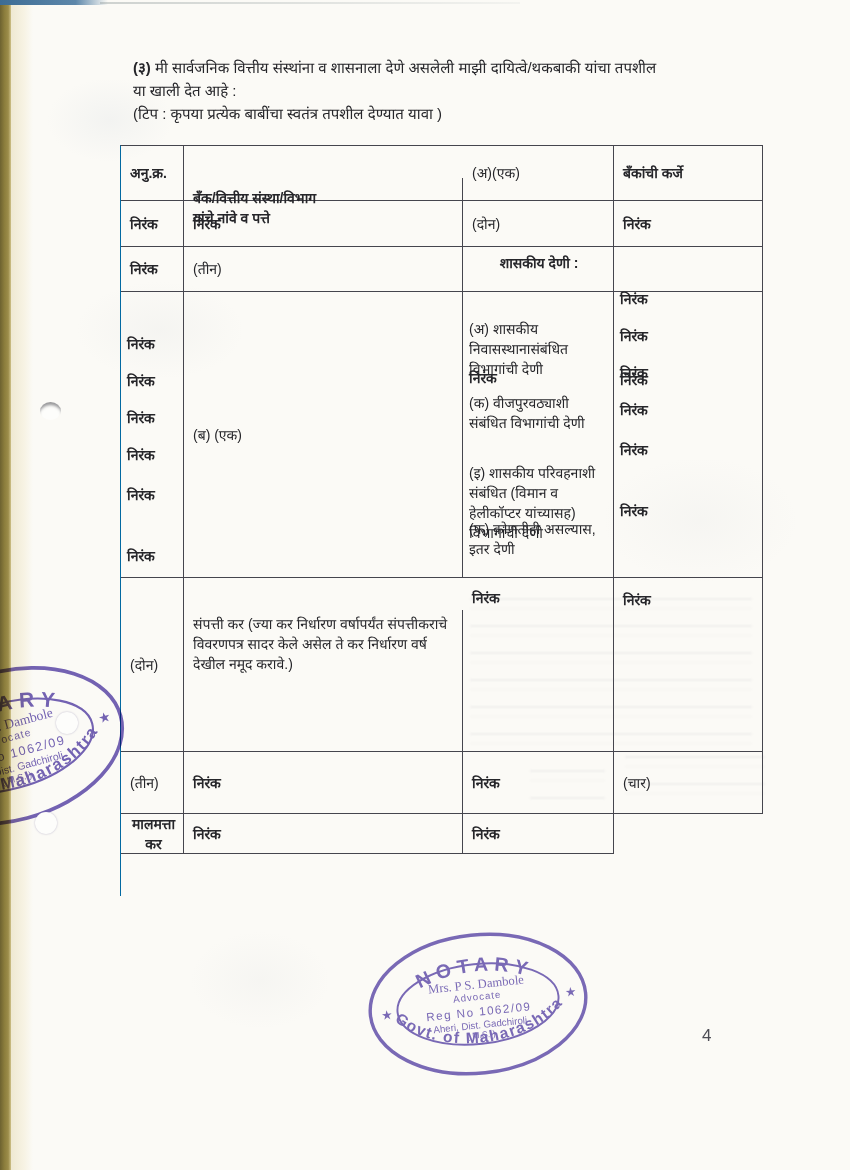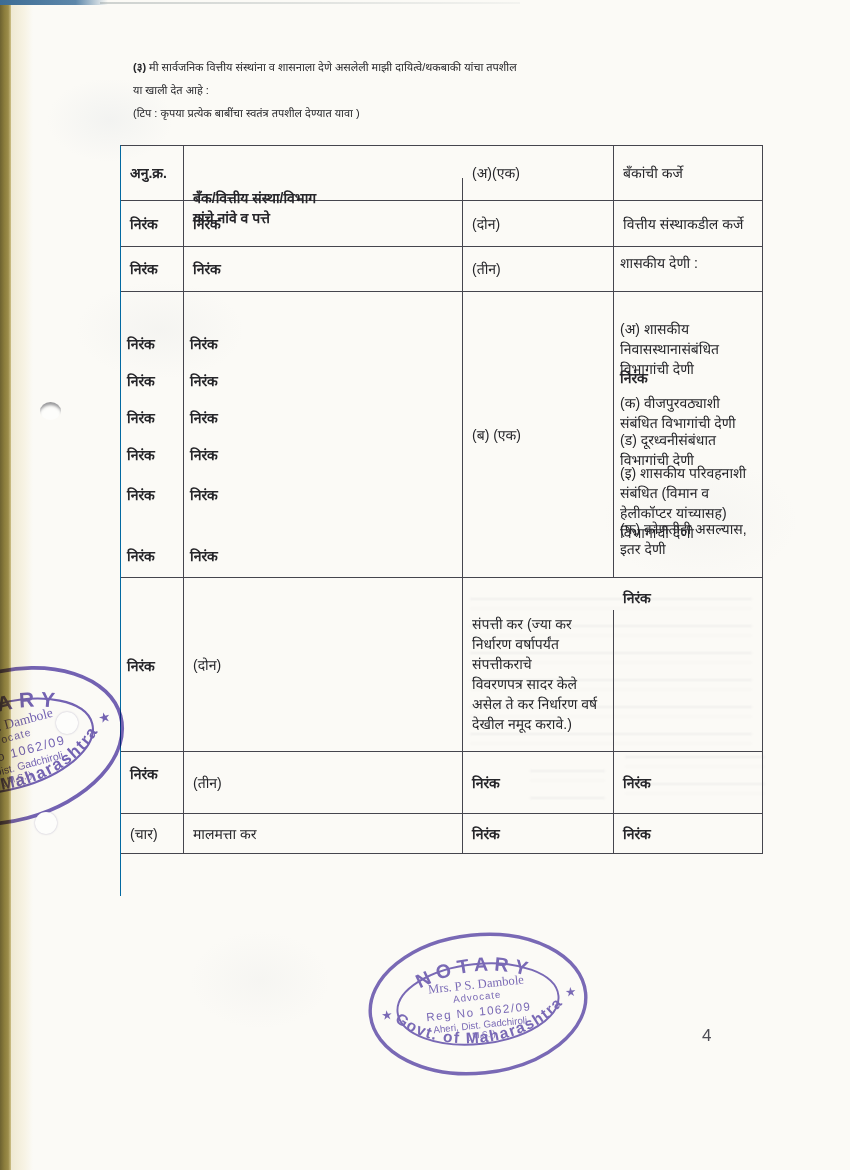--- a/index.html
+++ b/index.html
@@ -20,36 +20,36 @@
     background:linear-gradient(90deg,rgba(150,160,160,.45),rgba(180,190,190,.12));}
   .noise{position:absolute;inset:0;pointer-events:none;
     background:
       radial-gradient(90px 60px at 110px 120px,rgba(190,200,210,.14),transparent 70%),
       radial-gradient(120px 70px at 160px 330px,rgba(190,195,200,.10),transparent 70%),
       radial-gradient(140px 90px at 700px 520px,rgba(185,190,195,.08),transparent 70%),
       radial-gradient(100px 70px at 260px 980px,rgba(185,190,195,.08),transparent 70%);}
 
   
   .intro{position:absolute;left:133px;top:56px;width:612px;
-    font-size:11px;line-height:23px;white-space:pre-line;}
+    font-size:15px;line-height:23px;white-space:pre-line;}
   .intro b{font-weight:700;}
 
   
   .doc-table{position:absolute;left:120px;top:145px;width:642px;
     display:grid;grid-template-columns:63px 279px 151px 149px;
     grid-template-rows:55px 46px 45px 286px 174px 62px 40px 42px;
     border-top:1px solid #45454d;border-left:1px solid #0369a1;
     font-size:14px;line-height:20px;}
   .cell{border-right:1px solid #45454d;border-bottom:1px solid #45454d;
     padding:0;position:relative;box-sizing:border-box;}
   .hc{font-weight:600;font-size:14px;}
   .vc{display:flex;align-items:center;}
   .pad{padding-left:9px;padding-right:6px;}
   .preline{white-space:pre-line;margin-top:32px;}
-  .bold{font-weight:400;}
+  .bold{font-weight:700;text-align:center;}
   .abs{position:absolute;left:6px;right:4px;}
   .nval{font-weight:600;}
   .topalign{padding-top:10px;}
 
   
   .stamp{position:absolute;mix-blend-mode:multiply;}
   .stamp svg{display:block;}
   .stamp-bottom{left:360px;top:928px;width:236px;height:152px;transform:rotate(-6deg);opacity:.9;}
   .stamp-left{left:-118px;top:664px;width:252px;height:164px;transform:rotate(-15deg);opacity:.95;}
 
@@ -84,30 +84,28 @@
     </div>
   <div class="cell hc pad preline topalign">बँक/वित्तीय संस्था/विभाग
 यांचे नांवे व पत्ते</div>
 
   <div class="cell vc pad">(अ)(एक)</div>
   <div class="cell vc pad bold">बँकांची कर्जे</div>
   <div class="cell vc pad nval">निरंक</div>
   <div class="cell vc pad nval">निरंक</div>
 
   <div class="cell vc pad">(दोन)</div>
-  <div class="cell vc pad bold">वित्तीय संस्थाकडील कर्जे</div>
   <div class="cell vc pad nval">निरंक</div>
   <div class="cell vc pad nval">निरंक</div>
 
   <div class="cell vc pad">(तीन)</div>
   <div class="cell">
     <div class="abs bold" style="top:6px">शासकीय देणी  :</div>
     <div class="abs preline" style="top:40px">(अ) शासकीय निवासस्थानासंबंधित विभागांची देणी</div>
     <div class="abs preline" style="top:114px">(क) वीजपुरवठ्याशी संबंधित विभागांची देणी</div>
-    <div class="abs preline" style="top:151px">(ड) दूरध्वनीसंबंधात विभागांची देणी</div>
     <div class="abs preline" style="top:240px">(फ) कोणतीही असल्यास, इतर देणी</div>
     <div class="abs preline" style="top:184px">(इ) शासकीय परिवहनाशी संबंधित (विमान व
 हेलीकॉप्टर यांच्यासह) विभागांची देणी</div>
   </div>
   <div class="cell">
     <div class="abs nval" style="top:42px">निरंक</div>
     <div class="abs nval" style="top:79px">निरंक</div>
     <div class="abs nval" style="top:116px">निरंक</div>
     <div class="abs nval" style="top:153px">निरंक</div>
     <div class="abs nval" style="top:193px">निरंक</div>

